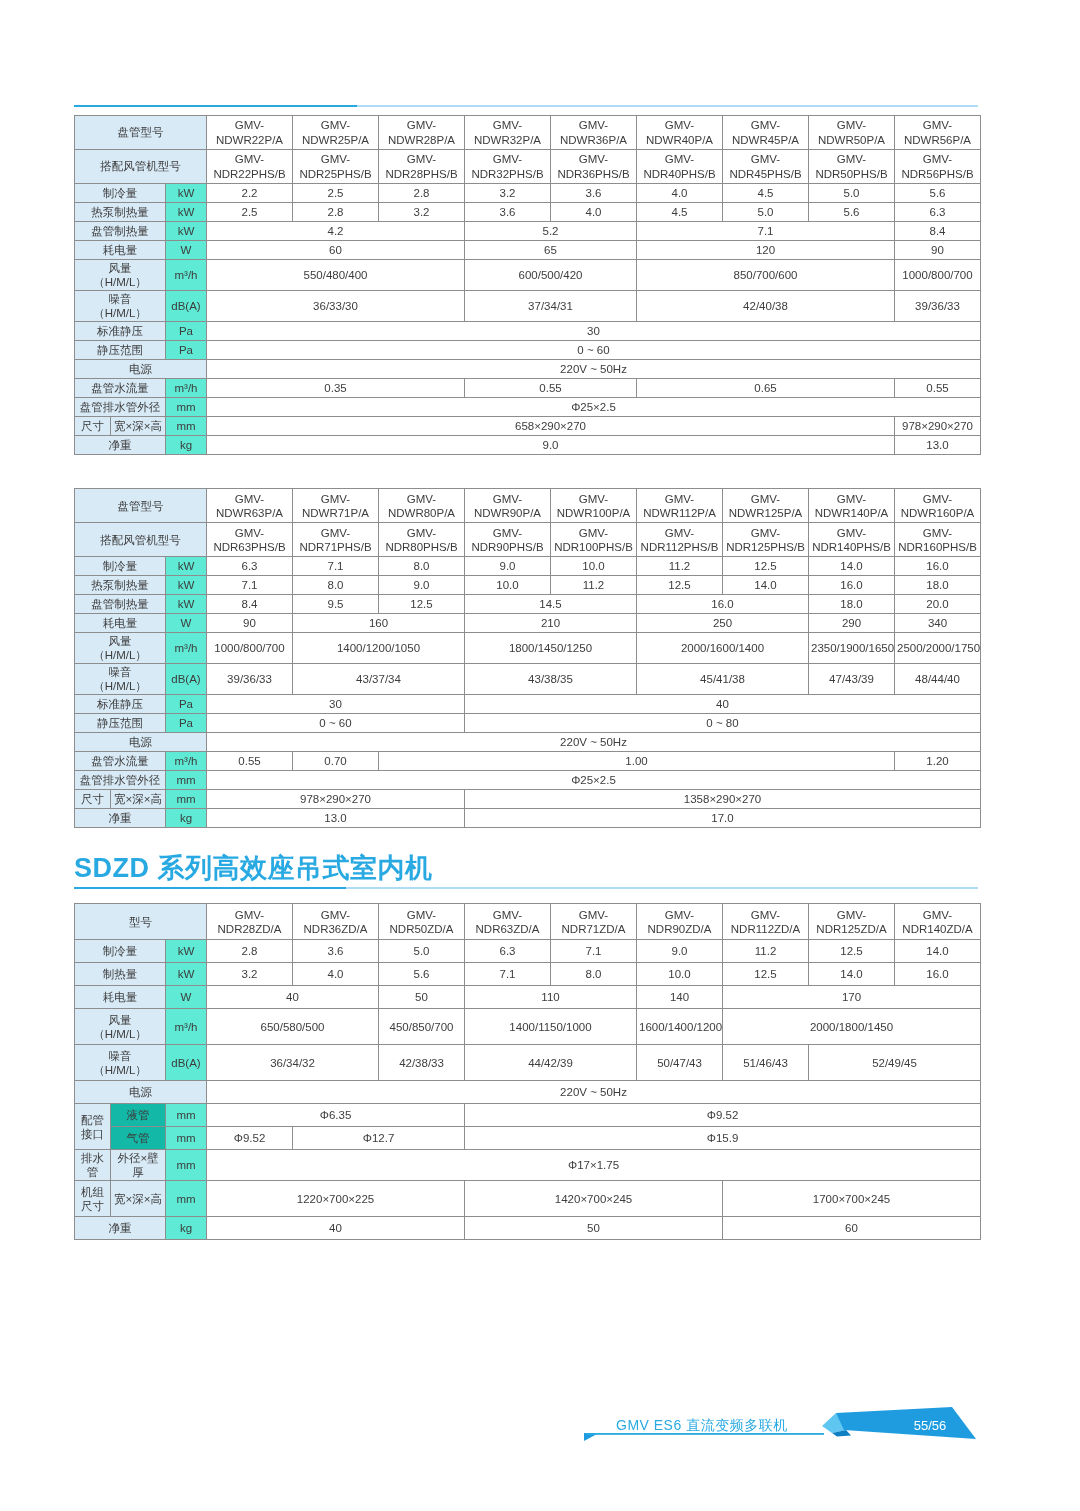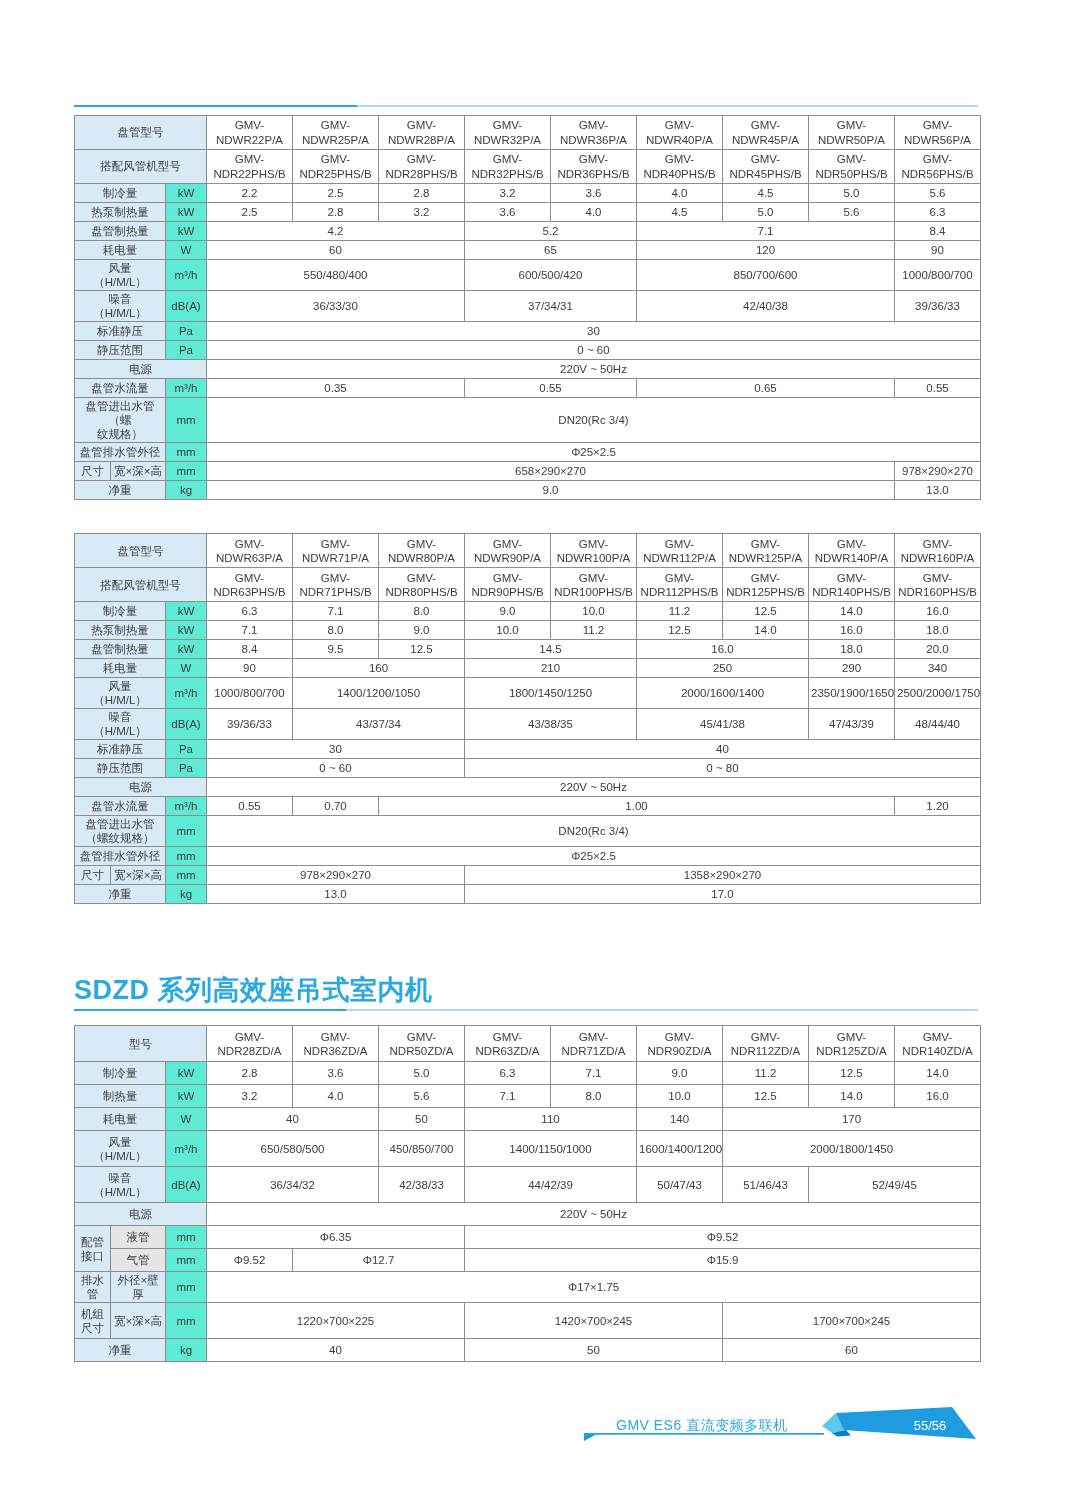--- a/index.html
+++ b/index.html
@@ -7,26 +7,26 @@
   .page{position:relative;width:1080px;height:1511px;background:#fff;overflow:hidden;}
   .content{padding-top:102px;margin-left:74px;width:906px;}
   .sec-title{font-size:27px;line-height:32px;font-weight:bold;color:#29A9E1;letter-spacing:0.5px;}
   .title-underline{margin-top:3px;height:2px;width:904px;display:flex;}
   .title-underline .dark{background:#29A9E1;height:2px;}
   .title-underline .light{background:#AEDCF4;height:2px;flex:1;}
   table.spec{border-collapse:collapse;table-layout:fixed;width:906px;border:1.5px solid #6a6a6a;}
   table.spec td{border:1px solid #8d8d8d;text-align:center;vertical-align:middle;
     padding:1px 2px;font-size:11.5px;line-height:1.22;white-space:pre-line;overflow:hidden;}
   td.l{background:#D8EAF6;font-size:10.5px;}
-  td.lw{background:#e5e5e5;font-size:10.5px;border-left:2px solid #ffffff;}
+  td.lw{background:#14b8a6;font-size:10.5px;border-left:2px solid #ffffff;}
   td.u{background:#5eead4;font-size:10.5px;border-left:2px solid #ffffff;}
   td.m{font-size:10.5px;}
   .t1{margin-top:8px;}
   .t2{margin-top:33px;}
-  .title2{margin-top:70px;}
+  .title2{margin-top:24px;}
   .t3{margin-top:14px;}
   .footer-label{position:absolute;left:616px;top:1417px;font-size:14px;color:#29A9E1;letter-spacing:0.5px;}
   .footer-svg{position:absolute;left:578px;top:1400px;}
 </style>
 </head>
 <body>
 
 <div class="page">
   <div class="content">
 
@@ -167,26 +167,20 @@
             <td colspan="3" class="l">电源</td>
             <td colspan="9">220V ~ 50Hz</td>
           </tr>
           <tr style="height: 19px;">
             <td colspan="2" class="l">盘管水流量</td>
             <td class="u">m³/h</td>
             <td colspan="3">0.35</td>
             <td colspan="2">0.55</td>
             <td colspan="3">0.65</td>
             <td>0.55</td>
-          </tr>
-          <tr style="height: 30px;">
-            <td colspan="2" class="l">盘管进出水管（螺
-纹规格）</td>
-            <td class="u">mm</td>
-            <td colspan="9">DN20(Rc 3/4)</td>
           </tr>
           <tr style="height: 19px;">
             <td colspan="2" class="l">盘管排水管外径</td>
             <td class="u">mm</td>
             <td colspan="9">Φ25×2.5</td>
           </tr>
           <tr style="height: 19px;">
             <td class="l">尺寸</td>
             <td class="l">宽×深×高</td>
             <td class="u">mm</td>
@@ -346,26 +340,20 @@
             <td colspan="9">220V ~ 50Hz</td>
           </tr>
           <tr style="height: 19px;">
             <td colspan="2" class="l">盘管水流量</td>
             <td class="u">m³/h</td>
             <td>0.55</td>
             <td>0.70</td>
             <td colspan="6">1.00</td>
             <td>1.20</td>
           </tr>
-          <tr style="height: 30px;">
-            <td colspan="2" class="l">盘管进出水管
-（螺纹规格）</td>
-            <td class="u">mm</td>
-            <td colspan="9">DN20(Rc 3/4)</td>
-          </tr>
           <tr style="height: 19px;">
             <td colspan="2" class="l">盘管排水管外径</td>
             <td class="u">mm</td>
             <td colspan="9">Φ25×2.5</td>
           </tr>
           <tr style="height: 19px;">
             <td class="l">尺寸</td>
             <td class="l">宽×深×高</td>
             <td class="u">mm</td>
             <td colspan="3">978×290×270</td>

